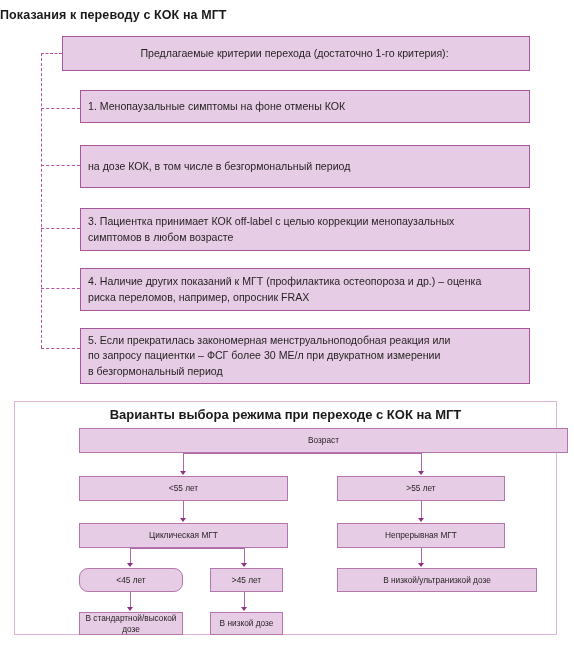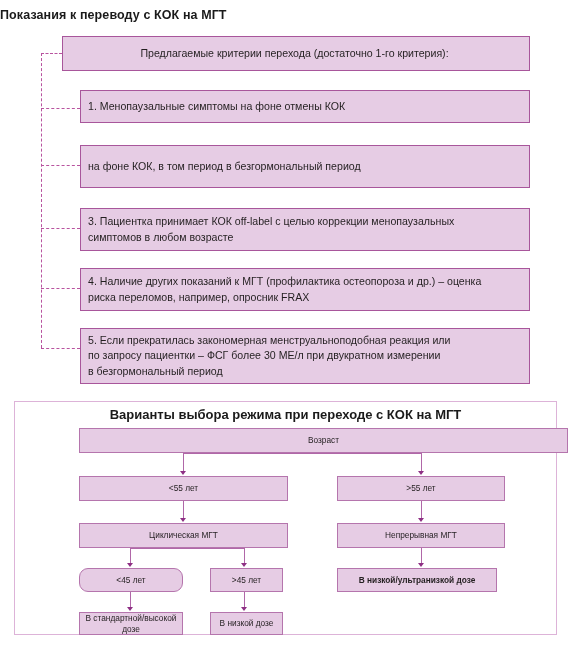--- a/index.html
+++ b/index.html
@@ -136,21 +136,21 @@
 
 <div class="criteria-box centered" style="left:62px; top:36px; width:468px; height:35px;">
   <div class="line">Предлагаемые критерии перехода (достаточно 1-го критерия):</div>
 </div>
 
 <div class="criteria-box" style="left:80px; top:90px; width:450px; height:33px;">
   <div class="line">1. Менопаузальные симптомы на фоне отмены КОК</div>
 </div>
 
 <div class="criteria-box" style="left:80px; top:145px; width:450px; height:43px;">
-  <div class="line">на фоне КОК, в том период в безгормональный период</div>
+  <div class="line">на дозе КОК, в том числе в безгормональный период</div>
 </div>
 
 <div class="criteria-box" style="left:80px; top:208px; width:450px; height:43px;">
   <div class="line">3. Пациентка принимает КОК off-label с целью коррекции менопаузальных</div>
   <div class="line">симптомов в любом возрасте</div>
 </div>
 
 <div class="criteria-box" style="left:80px; top:268px; width:450px; height:43px;">
   <div class="line">4. Наличие других показаний к МГТ (профилактика остеопороза и др.) – оценка</div>
   <div class="line">риска переломов, например, опросник FRAX</div>
@@ -203,21 +203,21 @@
 <div class="connector" style="left:421px; top:548px; height:17px;"></div>
 <div class="arrowhead" style="left:418px; top:563px;"></div>
 
 <div class="fc-box" style="left:79px; top:568px; width:104px; height:24px;border-radius:9px;">
   <span>&lt;45 лет</span>
 </div>
 <div class="fc-box" style="left:210px; top:568px; width:73px; height:24px;">
   <span>&gt;45 лет</span>
 </div>
 
-<div class="fc-box" style="left:337px; top:568px; width:160px; height:24px;font-weight:bold;">
+<div class="fc-box" style="left:337px; top:568px; width:200px; height:24px;">
   <span>В низкой/ультранизкой дозе</span>
 </div>
 
 <div class="connector" style="left:130px; top:592px; height:17px;"></div>
 <div class="arrowhead" style="left:127px; top:607px;"></div>
 <div class="connector" style="left:244px; top:592px; height:17px;"></div>
 <div class="arrowhead" style="left:241px; top:607px;"></div>
 
 <div class="fc-box" style="left:79px; top:612px; width:104px; height:23px;">
   <span>В стандартной/высокой дозе</span>

